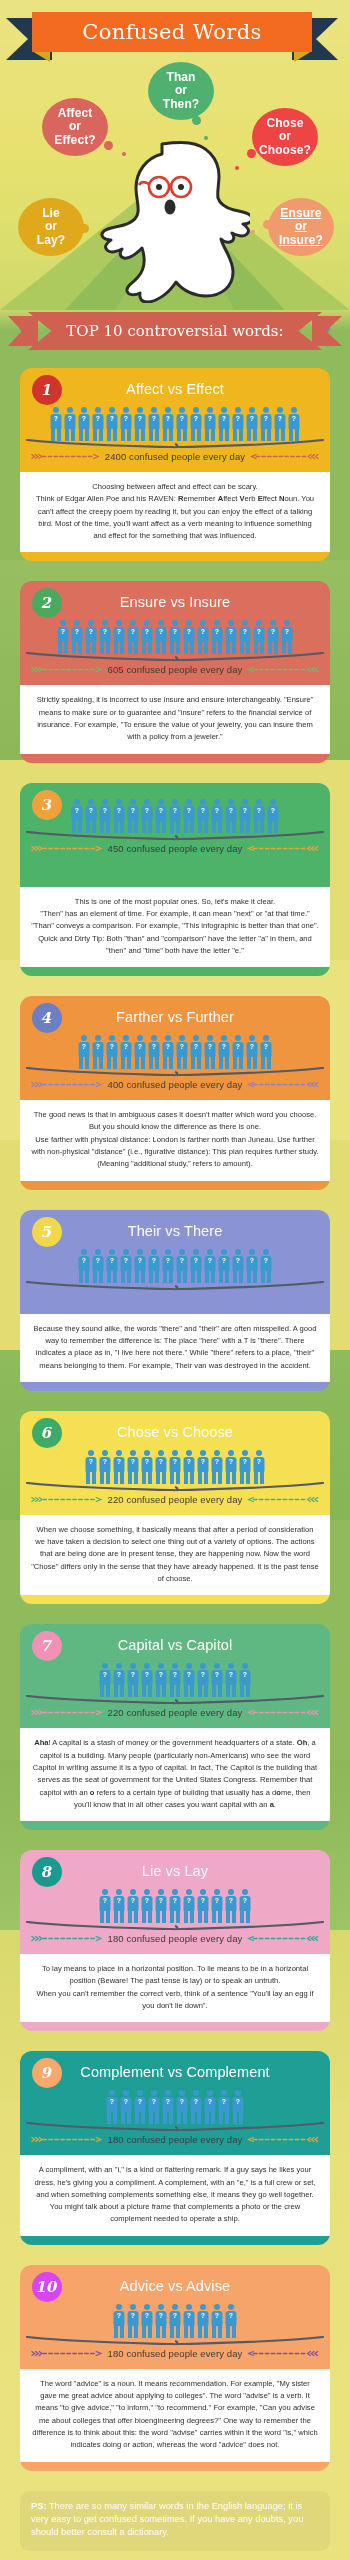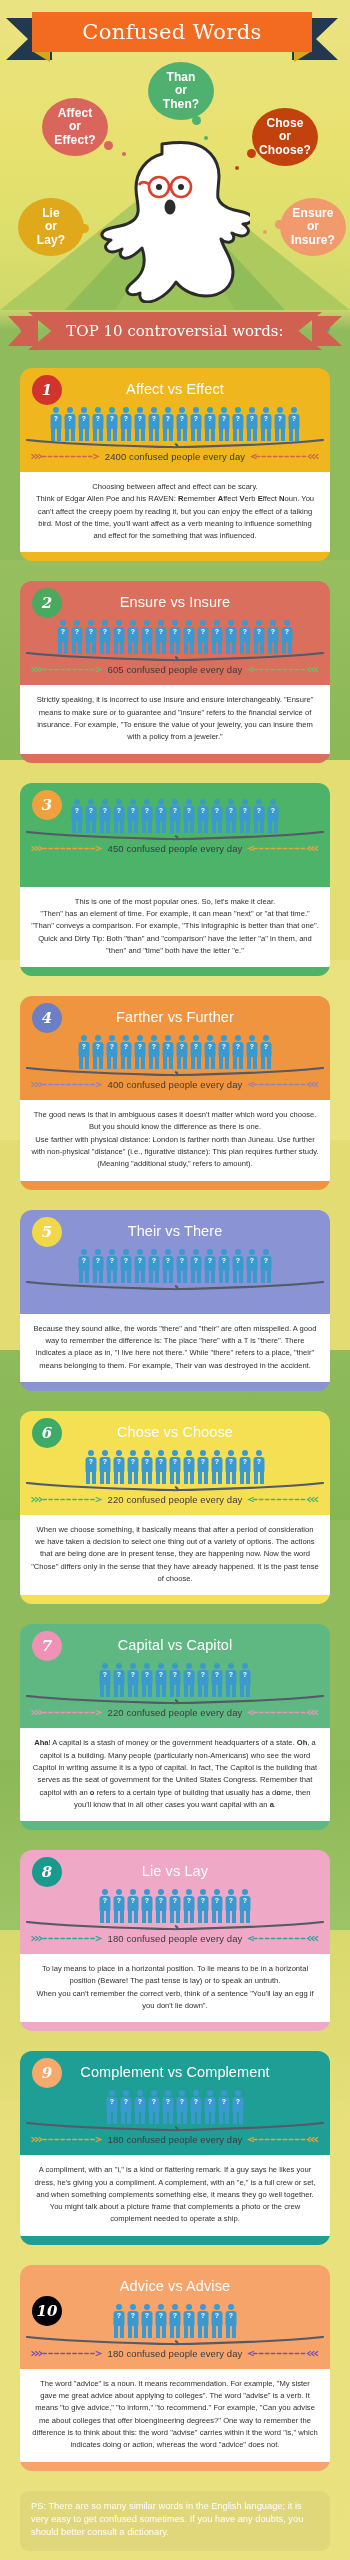--- a/index.html
+++ b/index.html
@@ -148,21 +148,21 @@
   #b-affect .dot-sm { right: -18px; bottom: 0px; }
   #b-than   { left: 148px; top: 62px;  width: 66px; height: 58px; background: #50b070; }
   #b-than::after { left: 44px; bottom: -5px; }
   #b-than .dot-sm { left: 56px; bottom: -20px; }
   #b-chose  { left: 252px; top: 108px; width: 66px; height: 58px; background: #5c93b5; }
   #b-chose::after { left: -5px; bottom: 8px; }
   #b-chose .dot-sm { left: -17px; bottom: -4px; }
   #b-lie    { left: 18px;  top: 198px; width: 66px; height: 58px; background: #e0a81b; }
   #b-lie::after { right: -5px; top: 26px; }
   #b-lie .dot-sm { right: -18px; top: 34px; }
-  #b-ensure { left: 280px; top: 198px; width: 66px; height: 58px; background: #f09a6e; }
+  #b-ensure { left: 268px; top: 198px; width: 66px; height: 58px; background: #f09a6e; text-decoration: underline; }
   #b-ensure::after { left: -5px; top: 22px; }
   #b-ensure .dot-sm { left: -17px; top: 32px; }
 
   
   .ghost {
     position: absolute;
     left: 50%; top: 138px;
     transform: translateX(-50%);
     z-index: 3;
   }
@@ -315,21 +315,21 @@
     position: relative;
     z-index: 2;
     margin: 4px 20px 0;
     background: rgba(216,205,118,.55);
     border-radius: 9px;
     padding: 9px 11px 11px;
     color: #fff;
     font-size: 9.3px;
     line-height: 1.45;
   }
-  .ps-box b { font-weight: normal; }
+  .ps-box b { font-weight: bold; }
 
   
   .footer {
     position: relative;
     z-index: 2;
     padding: 22px 0 12px;
     text-align: center;
   }
 </style>
 </head>
@@ -356,21 +356,21 @@
   </div>
 
   <div class="bubble" id="b-affect" style="background: rgb(217, 101, 92);">
     <span class="dot-sm"></span>
     <span>Affect<br>or<br>Effect?</span>
   </div>
   <div class="bubble" id="b-than" style="background: rgb(80, 176, 112);">
     <span class="dot-sm"></span>
     <span>Than<br>or<br>Then?</span>
   </div>
-  <div class="bubble" id="b-chose" style="background: #c2410c;">
+  <div class="bubble" id="b-chose" style="background: #ef4444;">
     <span class="dot-sm"></span>
     <span>Chose<br>or<br>Choose?</span>
   </div>
   <div class="bubble" id="b-lie" style="background: rgb(224, 168, 27);">
     <span class="dot-sm"></span>
     <span>Lie<br>or<br>Lay?</span>
   </div>
   <div class="bubble" id="b-ensure" style="background: rgb(240, 154, 110);">
     <span class="dot-sm"></span>
     <span>Ensure<br>or<br>Insure?</span>
@@ -1563,21 +1563,21 @@
               </g>
             </svg>
           </div>
         </div>
       </div>
       <div class="card-body">A compliment, with an "i," is a kind or flattering remark. If a guy says he likes your dress, he's giving you a compliment. A complement, with an "e," is a full crew or set, and when something complements something else, it means they go well together.<br>You might talk about a picture frame that complements a photo or the crew complement needed to operate a ship.</div>
       <div class="card-foot"></div>
     </div>
     <div class="card" style="background: rgb(246, 164, 106);">
       <div class="card-head">
-        <div class="badge" style="background: #000000; margin-top: 24px;">10</div>
+        <div class="badge" style="background: #d946ef;">10</div>
         <div class="card-title">Advice vs Advise</div>
         <div class="people">
           <div class="person">
             <span class="p-head"></span>
             <span class="p-body"></span>
             <span class="p-legL"></span>
             <span class="p-legR"></span>
             <span class="p-q">?</span>
           </div>
           <div class="person">

